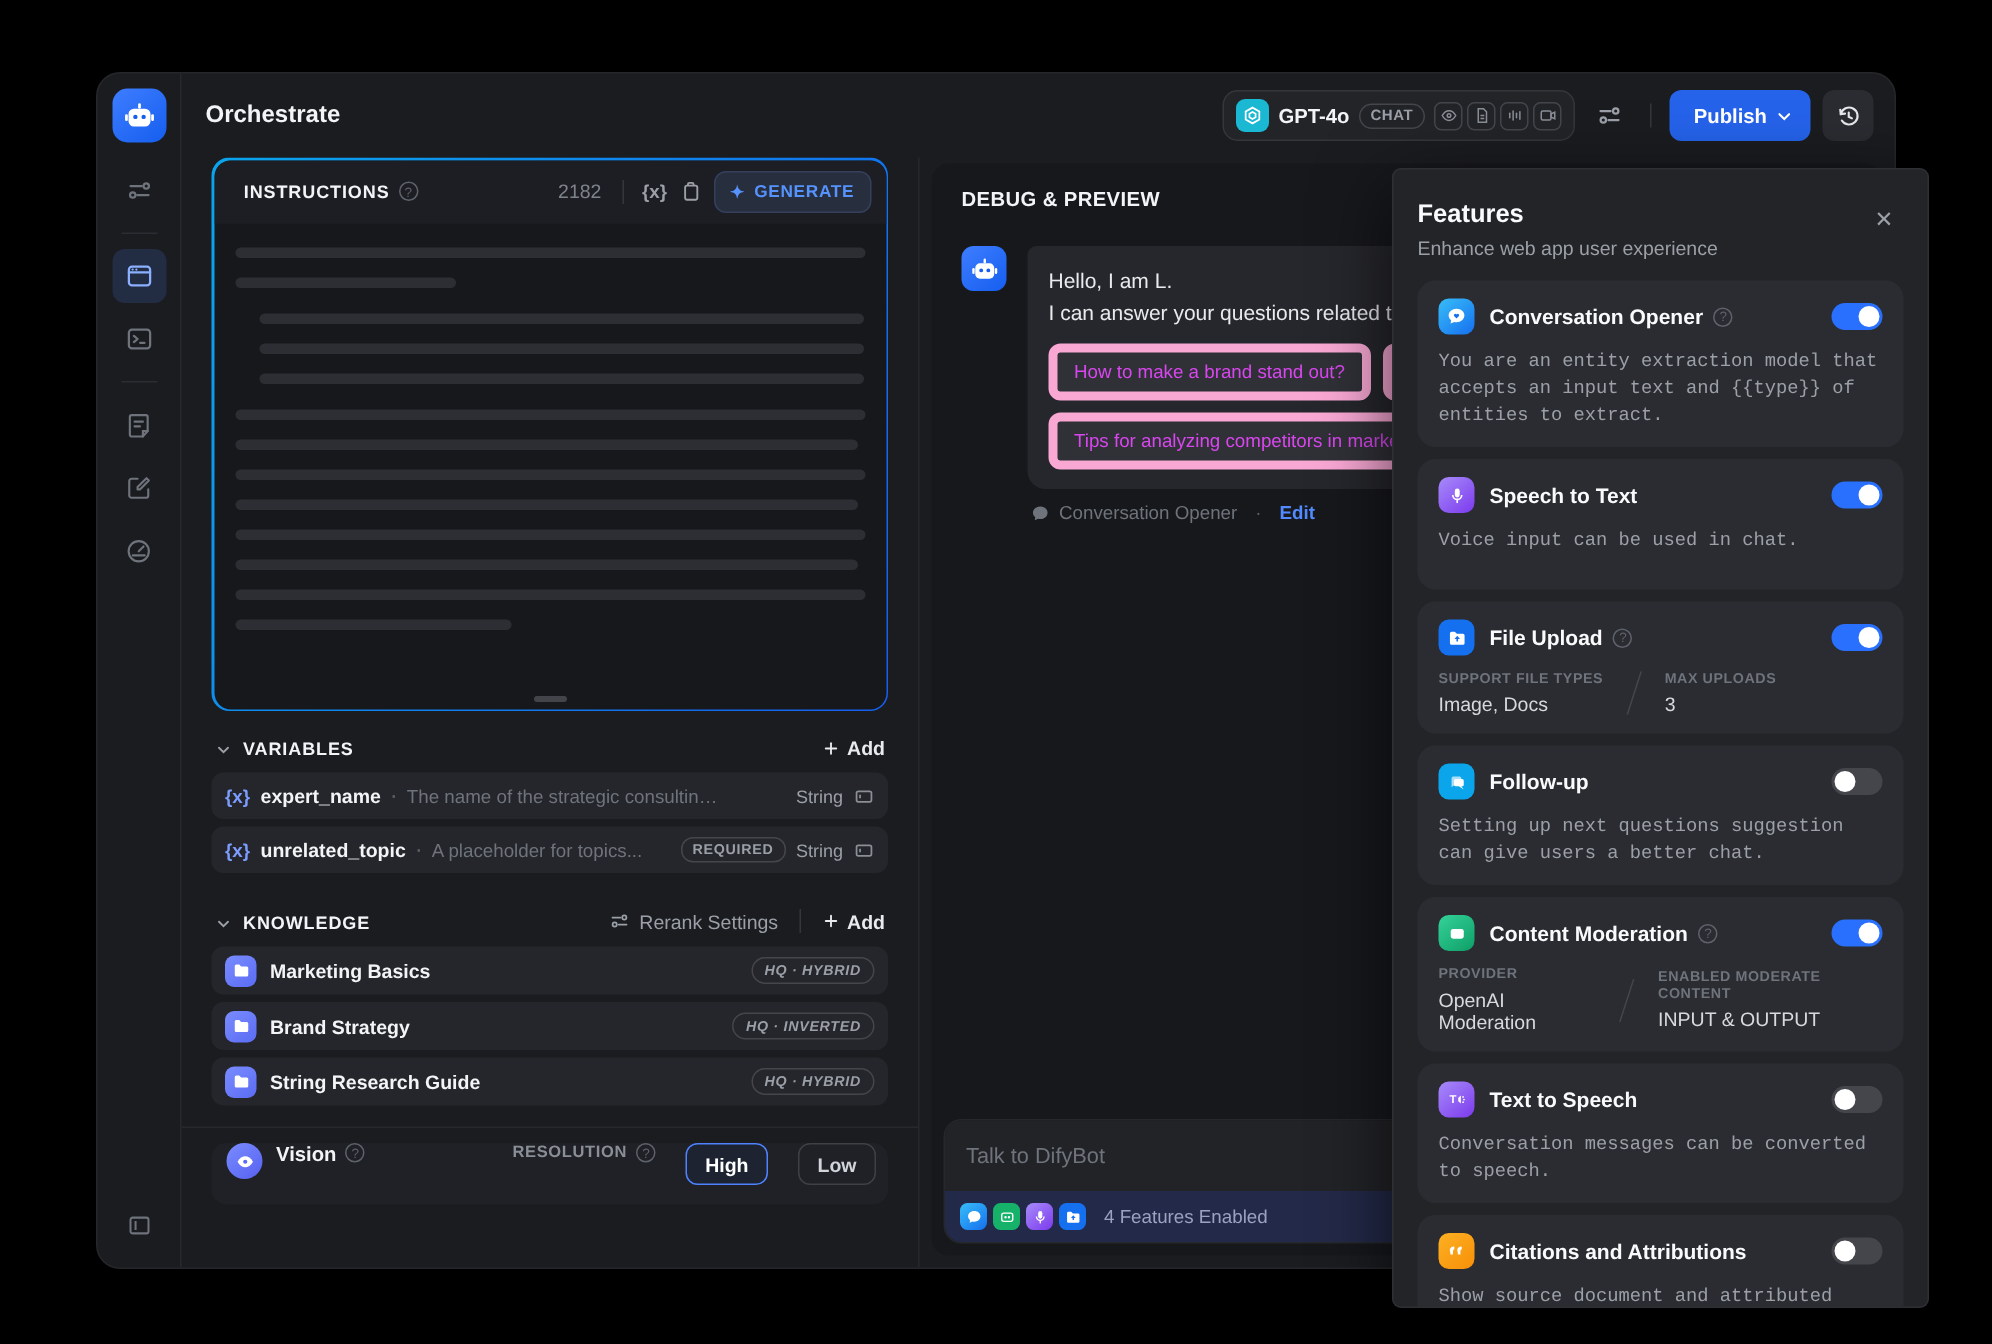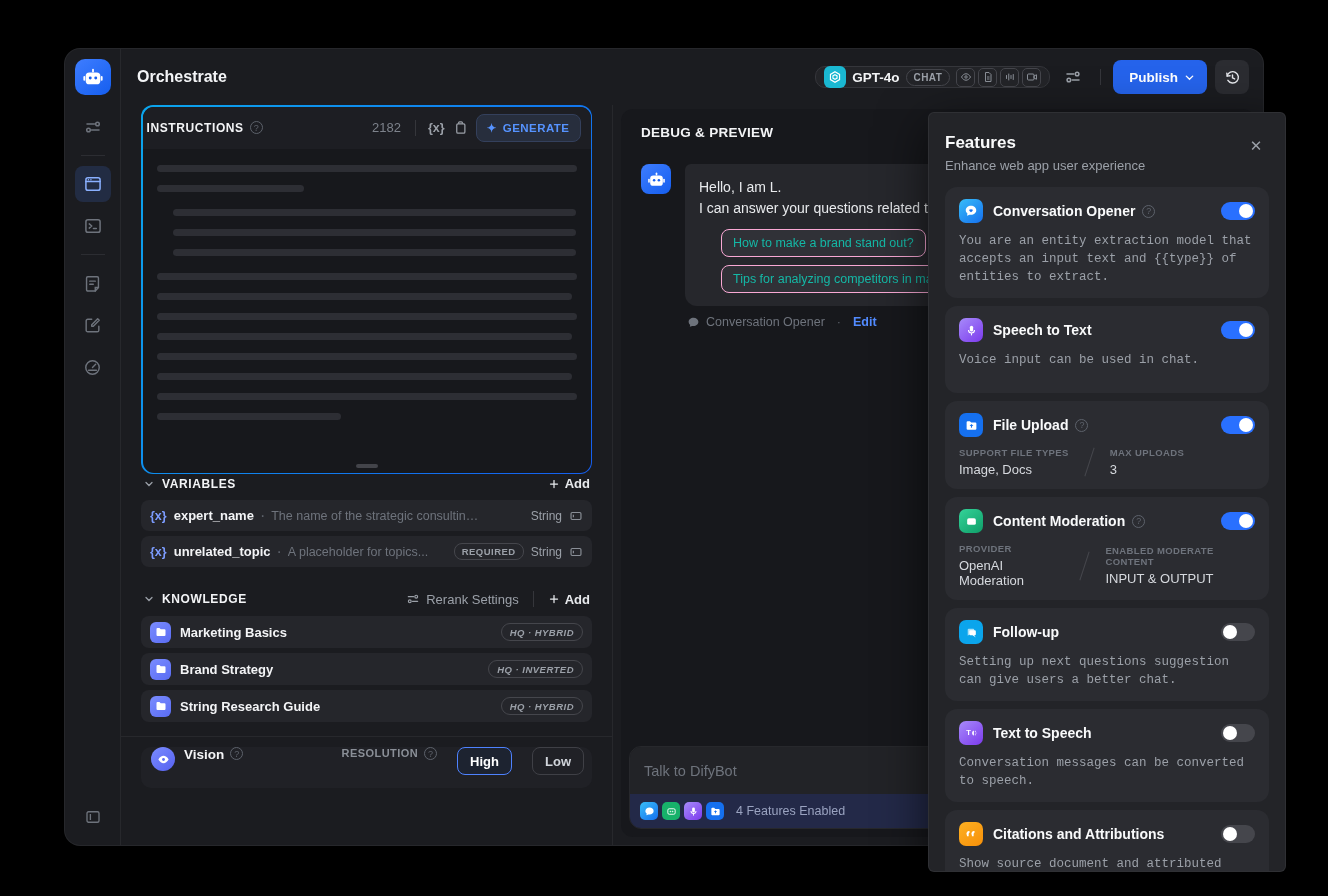--- a/index.html
+++ b/index.html
@@ -12,52 +12,52 @@
   .rail-item { width:36px; height:36px; border-radius:8px; display:flex; align-items:center; justify-content:center; color:#6e737c; margin-top:6px; cursor:pointer; }
   .rail-item.active { background:rgba(76,130,255,.16); color:#8ab0ff; }
   .rail-div { width:24px; height:1px; background:#2c2d32; margin:10px 0 4px; }
   .rail-bottom { margin-top:auto; }
 
   
   .main { flex:1; display:flex; flex-direction:column; min-width:0; }
   .topbar { height:56px; flex:0 0 56px; display:flex; align-items:center; padding:0 14px 0 16px; }
   .page-title { color:#f3f4f6; font-size:16px; font-weight:700; }
   .topbar-right { margin-left:auto; display:flex; align-items:center; gap:8px; }
-  .model-pill { display:flex; align-items:center; gap:6px; background:#232428; border:1px solid #35363b; border-radius:10px; padding:4px 8px; height:22px; cursor:pointer; }
+  .model-pill { display:flex; align-items:center; gap:6px; background:#232428; border:1px solid #35363b; border-radius:10px; padding:4px 8px; height:34px; cursor:pointer; }
   .openai-chip { width:22px; height:22px; border-radius:6px; background:#1ab8d2; display:flex; align-items:center; justify-content:center; }
   .model-name { color:#f3f4f6; font-size:13.5px; font-weight:600; }
   .mode-badge { border:1px solid #45464c; color:#9ba0a8; font-size:10px; font-weight:600; letter-spacing:.04em; border-radius:9px; padding:2px 7px; }
   .cap-badge { width:19px; height:19px; border:1px solid #45464c; border-radius:5px; display:flex; align-items:center; justify-content:center; color:#8a8f97; }
   .cap-badges { display:flex; gap:3px; }
   .icon-btn { width:30px; height:30px; border-radius:8px; display:flex; align-items:center; justify-content:center; color:#9ba0a8; cursor:pointer; }
   .v-div { width:1px; height:16px; background:#35363b; margin:0 4px; }
   .publish-btn { height:34px; background:#2563eb; color:#fff; font-size:13.5px; font-weight:600; border:none; border-radius:8px; padding:0 12px 0 16px; display:flex; align-items:center; gap:6px; cursor:pointer; }
   .history-btn { width:34px; height:34px; border-radius:8px; background:#2b2c31; display:flex; align-items:center; justify-content:center; color:#e5e7eb; cursor:pointer; }
 
   .content { flex:1; display:flex; min-height:0; }
 
   
   .config { width:492px; flex:0 0 492px; border-right:1px solid #27282c; padding:0 20px 14px; overflow:hidden; }
   .gradient-border { border-radius:12px; padding:1.5px; background:linear-gradient(120deg,#0ba5ec,#155eef); }
   .instructions { background:#17181c; border-radius:11px; height:366px; position:relative; overflow:hidden; }
-  .instructions-header { height:42px; display:flex; align-items:center; padding:0 10px 0 4px; background:#1d1e23; }
+  .instructions-header { height:42px; display:flex; align-items:center; padding:0 10px 0 20px; background:#1d1e23; }
   .sec-title { color:#f3f4f6; font-size:12px; font-weight:700; letter-spacing:.05em; }
   .help { width:13px; height:13px; border:1px solid #5d626b; border-radius:50%; color:#5d626b; font-size:9px; display:inline-flex; align-items:center; justify-content:center; margin-left:6px; flex:0 0 13px; }
   .help::after { content:"?"; }
   .char-count { color:#7d828b; font-size:13px; margin-left:auto; }
   .instructions-tools { display:flex; align-items:center; gap:8px; margin-left:10px; color:#9ba0a8; }
   .token-x { font-size:12.5px; font-weight:700; color:#9ba0a8; }
   .generate-btn { display:flex; align-items:center; gap:6px; background:#272e3d; border:1px solid #34405c; color:#5693ff; font-size:11.5px; font-weight:700; letter-spacing:.04em; border-radius:8px; padding:6px 10px; cursor:pointer; }
   .instructions-body { padding:16px 14px; }
   .skl { height:7px; border-radius:4px; background:#2d2e34; margin-bottom:13px; }
   .skl.ind { margin-left:16px; }
   .skl.gap { margin-top:17px; }
   .resize-handle { position:absolute; bottom:5px; left:50%; transform:translateX(-50%); width:22px; height:4px; border-radius:2px; background:#43444a; cursor:ns-resize; }
 
-  .section-header { display:flex; align-items:center; margin:2px 2px 9px; }
+  .section-header { display:flex; align-items:flex-end; margin:17px 2px 9px; }
   .chev { color:#9ba0a8; margin-right:7px; display:flex; }
   .sec-actions { margin-left:auto; display:flex; align-items:center; gap:10px; }
   .ghost-action { display:flex; align-items:center; gap:6px; color:#9ba0a8; font-size:13px; cursor:pointer; }
   .add-btn { display:flex; align-items:center; gap:5px; color:#e8eaed; font-size:13px; font-weight:600; cursor:pointer; }
   .row-card { background:#25262b; border-radius:8px; height:31px; display:flex; align-items:center; padding:0 9px; margin-bottom:5px; cursor:pointer; }
   .var-token { color:#7c9cff; font-size:12.5px; font-weight:700; margin-right:7px; }
   .var-name { color:#f3f4f6; font-size:13px; font-weight:600; }
   .dot-sep { color:#5d626b; margin:0 6px; }
   .dot-sep::after { content:"·"; }
   .var-desc { color:#6e737c; font-size:12.5px; white-space:nowrap; overflow:hidden; text-overflow:ellipsis; max-width:210px; }
@@ -78,21 +78,21 @@
   
   .chat-col { flex:1; padding:4px 8px 8px; min-width:0; }
   .chat-panel { background:#17181c; border-radius:12px; height:100%; position:relative; overflow:hidden; }
   .chat-header { padding:16px 20px 10px; color:#f3f4f6; font-size:13.5px; font-weight:700; letter-spacing:.02em; }
   .msg-row { display:flex; padding:14px 0 0 20px; }
   .avatar { width:30px; height:30px; border-radius:8px; background:linear-gradient(140deg,#3e7dff,#155eef); display:flex; align-items:center; justify-content:center; flex:0 0 30px; }
   .bubble-wrap { margin-left:14px; min-width:0; }
   .bubble { background:#26272c; border-radius:6px 12px 12px 12px; padding:13px 14px; width:560px; }
   .bubble-line { color:#e8eaed; font-size:14px; line-height:21px; white-space:nowrap; }
   .chips { display:flex; flex-wrap:wrap; gap:8px; margin-top:10px; width:540px; }
-  .chip { background:#303137; border:1px solid #f9a8d4; border-radius:8px; color:#14b8a6; font-size:12.5px; padding:6px 11px; white-space:nowrap; cursor:pointer;margin-left:22px; }
+  .chip { background:#303137; border:6px solid #f9a8d4; border-radius:8px; color:#d946ef; font-size:12.5px; padding:6px 11px; white-space:nowrap; cursor:pointer; }
   .msg-note { display:flex; align-items:center; gap:6px; margin:9px 0 0 2px; color:#6e737c; font-size:12.5px; }
   .edit-link { color:#528bff; font-weight:600; cursor:pointer; }
   .chat-input-group { position:absolute; left:8px; right:16px; bottom:8px; border:1px solid rgba(255,255,255,.07); border-radius:12px; overflow:hidden; }
   .chat-input { height:47px; background:#222327; display:flex; align-items:center; padding:0 14px; }
   .chat-input input { background:transparent; border:none; outline:none; color:#e5e7eb; font-size:14.5px; width:100%; font-family:inherit; }
   .chat-input input::placeholder { color:#6e737c; }
   .features-bar { height:34px; background:#232948; display:flex; align-items:center; padding:0 10px; gap:4px; }
   .fb-icon { width:18px; height:18px; border-radius:5px; display:flex; align-items:center; justify-content:center; }
   .fb-text { color:#9aa3c0; font-size:12.5px; margin-left:8px; }
 
@@ -568,20 +568,36 @@
         <div class="slash"></div>
         <div class="f-meta-col">
           <div class="lbl">MAX UPLOADS</div>
           <div class="val">3</div>
         </div>
       </div>
     </div>
 
     <div class="fcard">
       <div class="fcard-top">
+        <span class="f-icon" style="background:#0ba5ec">
+            <svg width="13" height="13" viewBox="0 0 24 24" fill="#fff">
+              <path d="M4 5h11a2 2 0 0 1 2 2v6a2 2 0 0 1-2 2H9l-4 3V7a2 2 0 0 1 2-2z" opacity=".65"></path>
+              <path d="M10 8h8a2 2 0 0 1 2 2v5a2 2 0 0 1-2 2h-1l3 4-6-4h-4a2 2 0 0 1-2-2v-5a2 2 0 0 1 2-2z"></path>
+            </svg>
+          </span>
+        <span class="f-title">Follow-up</span>
+        <div class="toggle">
+            <div class="knob"></div>
+          </div>
+      </div>
+      <div class="f-desc">Setting up next questions suggestion can give users a better chat.</div>
+    </div>
+
+    <div class="fcard">
+      <div class="fcard-top">
         <span class="f-icon" style="background:linear-gradient(140deg,#34d399,#0f9e68)">
             <svg width="13" height="13" viewBox="0 0 24 24" fill="none" stroke="#fff" stroke-width="2">
               <rect x="4" y="6" width="16" height="12" rx="3" fill="#fff" stroke="none"></rect>
               <circle cx="9.5" cy="12" r="1" fill="#0f9e68"></circle>
               <circle cx="14.5" cy="12" r="1" fill="#0f9e68"></circle>
             </svg>
           </span>
         <span class="f-title">Content Moderation</span>
         <span class="help"></span>
         <div class="toggle on">
@@ -592,36 +608,20 @@
         <div class="f-meta-col">
           <div class="lbl">PROVIDER</div>
           <div class="val">OpenAI Moderation</div>
         </div>
         <div class="slash"></div>
         <div class="f-meta-col">
           <div class="lbl">ENABLED MODERATE CONTENT</div>
           <div class="val">INPUT &amp; OUTPUT</div>
         </div>
       </div>
-    </div>
-
-    <div class="fcard">
-      <div class="fcard-top">
-        <span class="f-icon" style="background:#0ba5ec">
-            <svg width="13" height="13" viewBox="0 0 24 24" fill="#fff">
-              <path d="M4 5h11a2 2 0 0 1 2 2v6a2 2 0 0 1-2 2H9l-4 3V7a2 2 0 0 1 2-2z" opacity=".65"></path>
-              <path d="M10 8h8a2 2 0 0 1 2 2v5a2 2 0 0 1-2 2h-1l3 4-6-4h-4a2 2 0 0 1-2-2v-5a2 2 0 0 1 2-2z"></path>
-            </svg>
-          </span>
-        <span class="f-title">Follow-up</span>
-        <div class="toggle">
-            <div class="knob"></div>
-          </div>
-      </div>
-      <div class="f-desc">Setting up next questions suggestion can give users a better chat.</div>
     </div>
 
     <div class="fcard">
       <div class="fcard-top">
         <span class="f-icon" style="background:linear-gradient(140deg,#a78bfa,#7c3aed)">
             <svg width="14" height="14" viewBox="0 0 24 24" fill="#fff">
               <text x="4" y="16" font-size="13" font-weight="bold" font-family="sans-serif" fill="#fff">T</text>
               <polygon points="14,10 17,7.5 17,16.5 14,14"></polygon>
               <circle cx="19.5" cy="9" r="1"></circle>
               <circle cx="20.5" cy="12" r="1"></circle>

